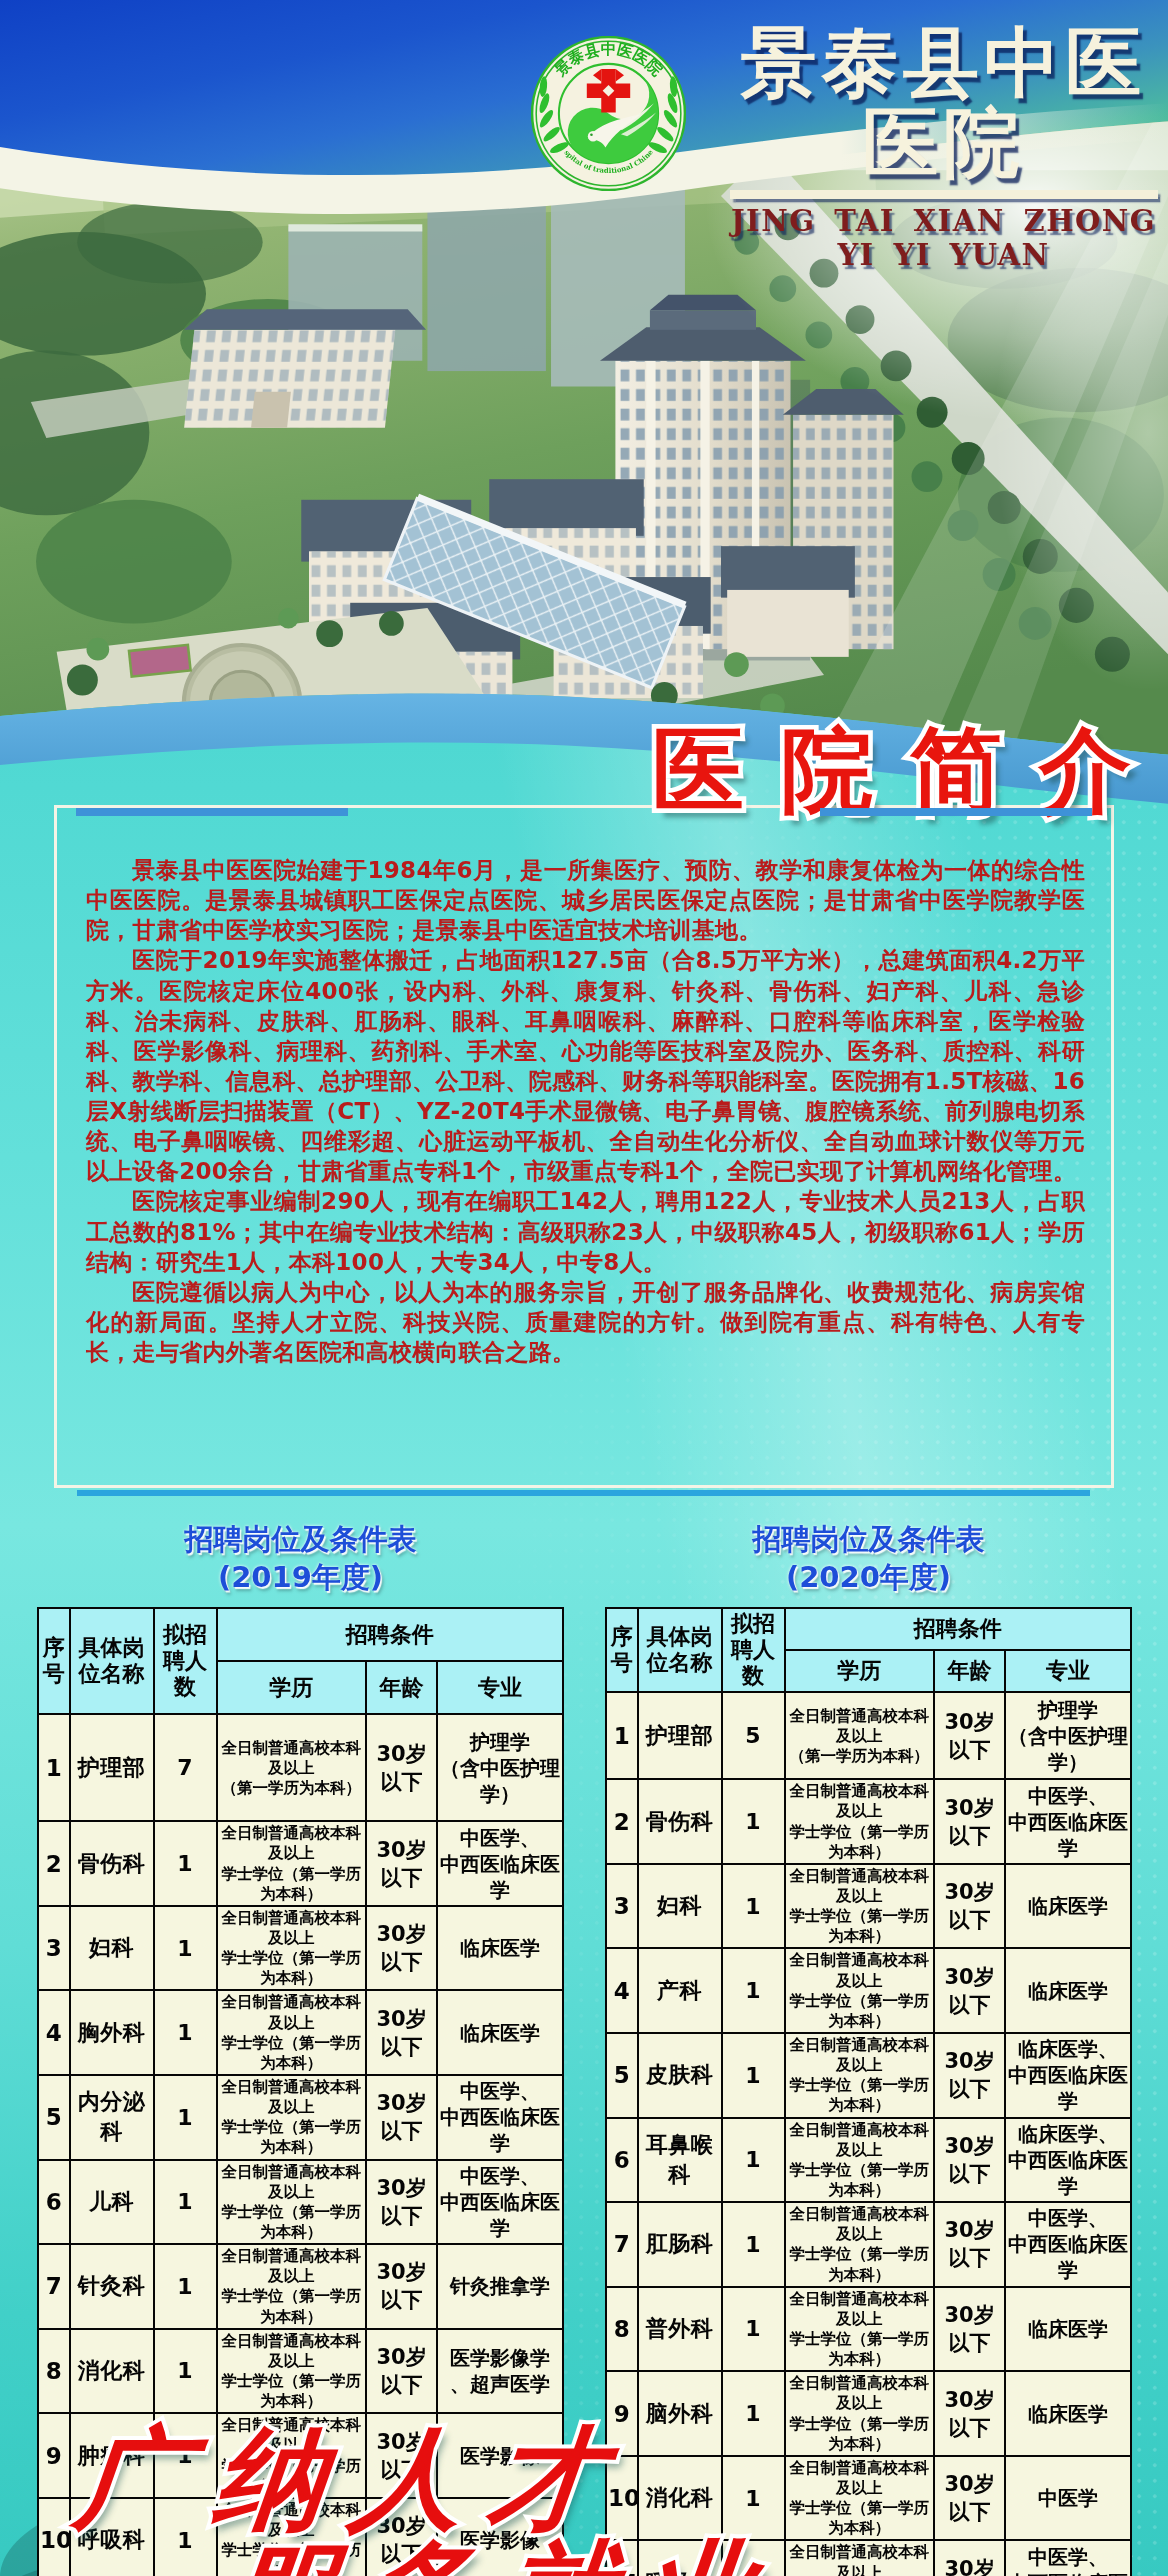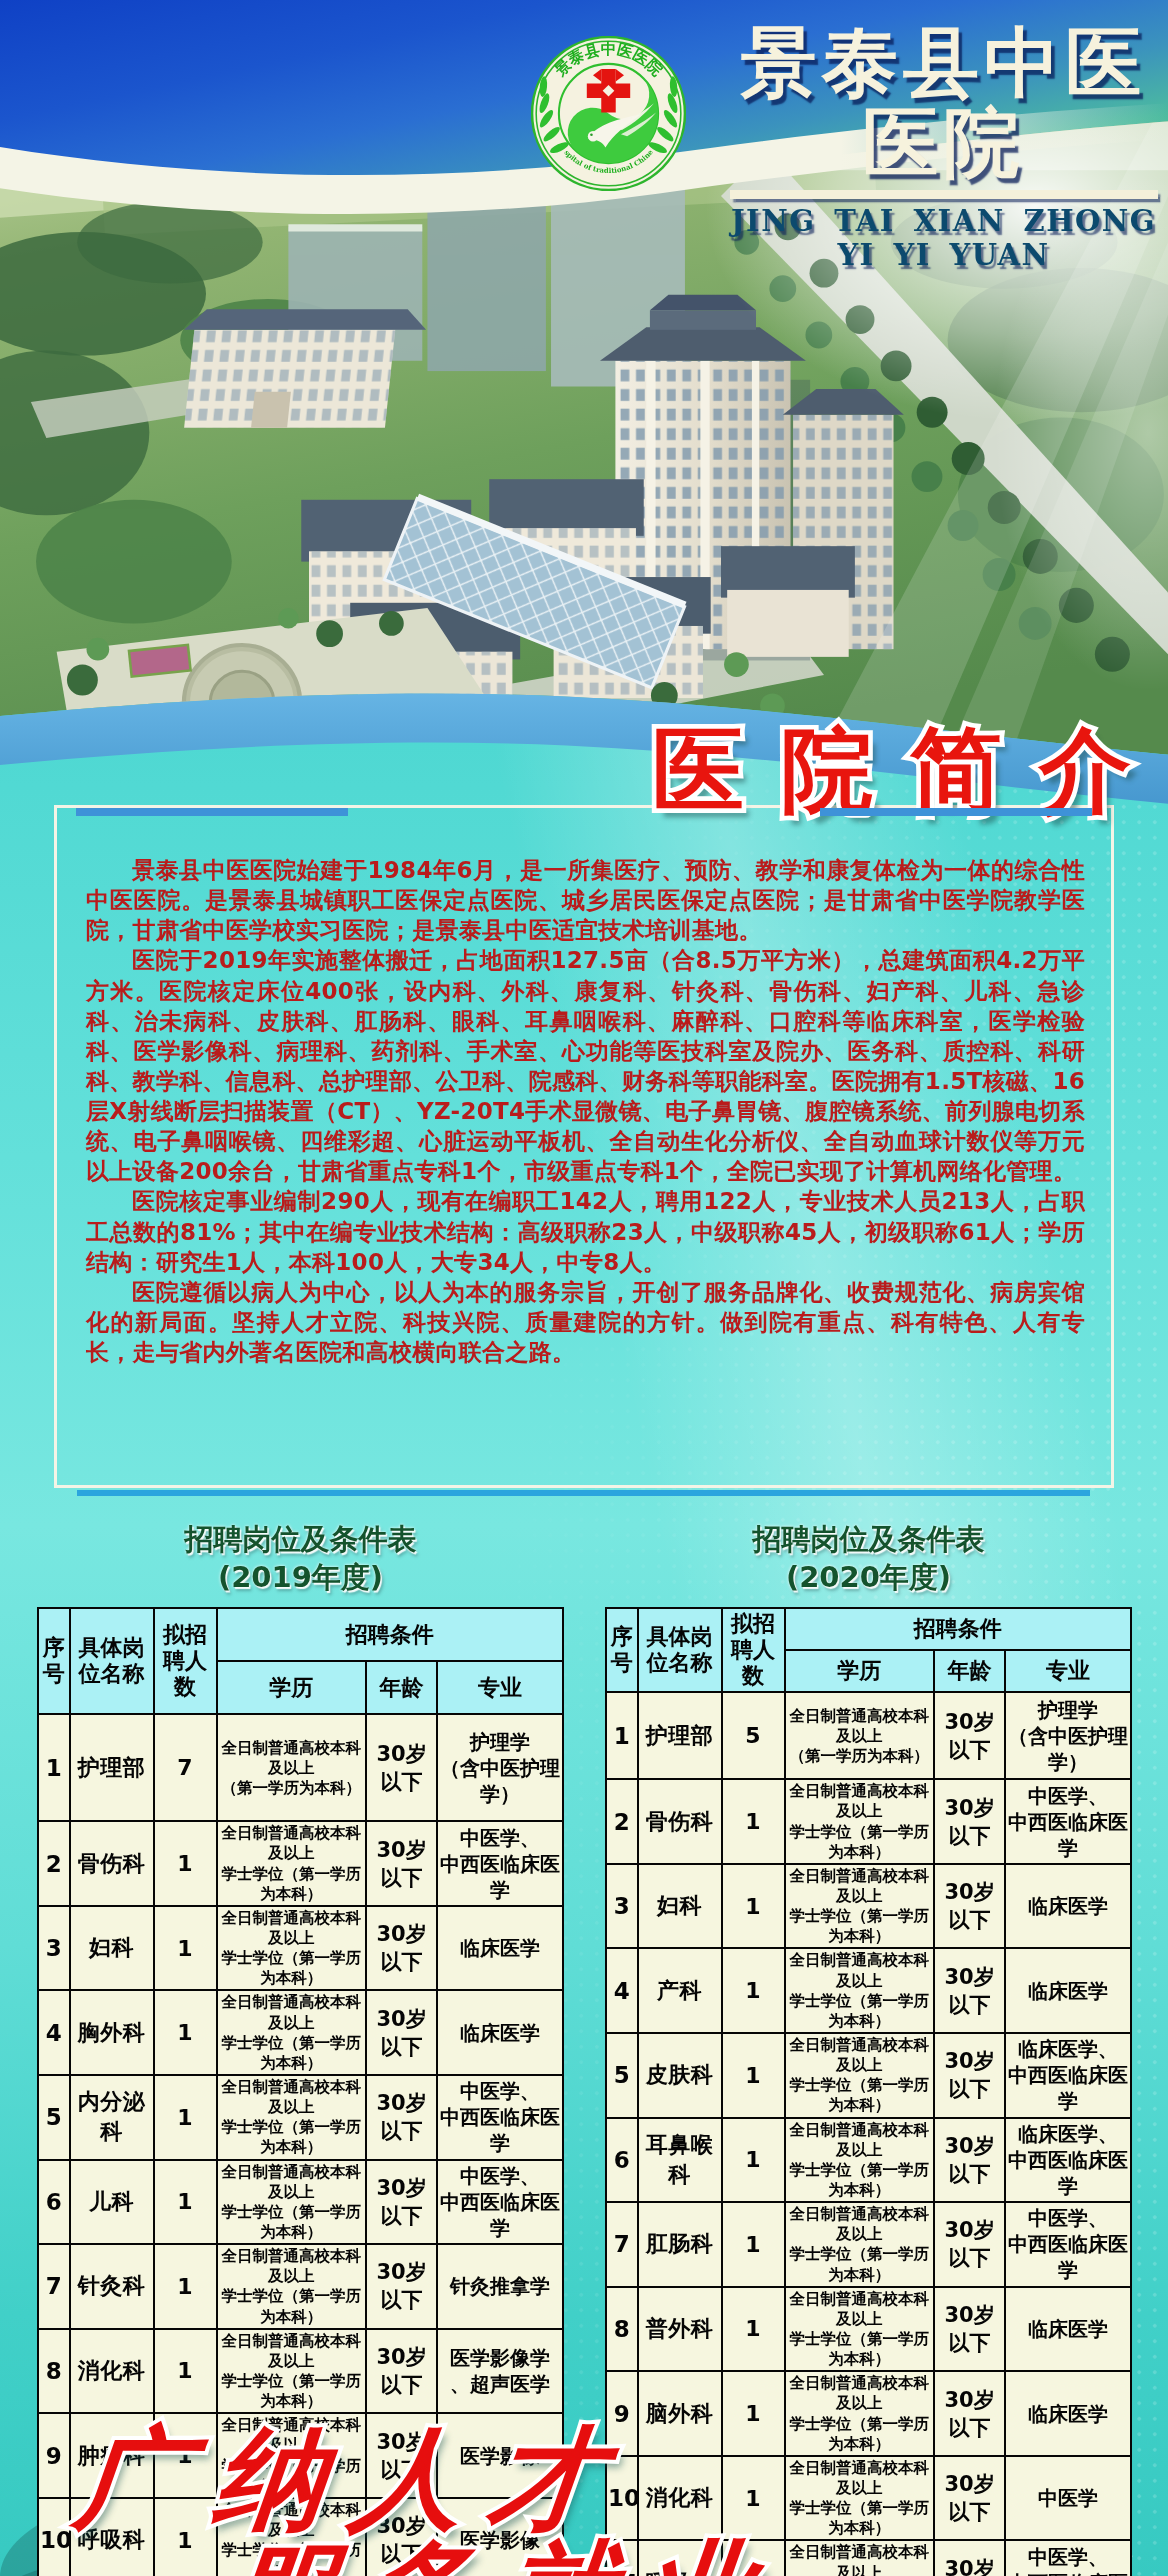--- a/index.html
+++ b/index.html
@@ -21,21 +21,21 @@
   
   .header{position:absolute;left:0;top:0;width:1168px;height:181px;
       background:linear-gradient(168deg,#0f41c5 0%,#1b55cd 28%,#2a6ed2 48%,#3b93bd 68%,#4cbaa0 84%,#5ecd92 100%);}
   .brand{position:absolute;left:720px;top:23px;width:447px;text-align:center;z-index:7;}
   .brand-title{font-family:"DejaVu Serif","Liberation Serif",serif;font-weight:700;
       font-size:76px;line-height:1.05;color:#f6f2dd;letter-spacing:5.2px;
       text-shadow:3.6px 4.6px 1.5px rgba(8,28,88,.75);}
   .brand-underline{margin:7.2px auto 5.2px auto;width:428px;height:8.8px;background:#f4f0da;
       box-shadow:3.1px 3.6px 1.5px rgba(8,28,88,.55);}
   .brand-sub{font-family:"DejaVu Serif","Liberation Serif",serif;font-weight:700;
-      font-size:29px;color:#0c4a6e;letter-spacing:1.5px;word-spacing:7.2px;
+      font-size:29px;color:#7f1d1d;letter-spacing:1.5px;word-spacing:7.2px;
       text-shadow:2.6px 3.6px 1.5px rgba(8,28,88,.6);}
 
   
   .logo{position:absolute;left:531px;top:36px;width:155px;height:155px;z-index:8;}
 
   
   .hero{position:absolute;left:0;top:72px;width:1168px;height:732px;z-index:3;}
 
   
   .intro-titlewrap{position:absolute;left:0;top:720px;width:1168px;text-align:right;z-index:4;}
@@ -53,21 +53,21 @@
       border:3.1px solid #f4f4e6;z-index:3;padding:47px 26px 15.5px 29px;}
   .intro-box p{margin:0;color:#b91c1c;font-weight:700;font-size:23px;line-height:1.31;
       text-align:justify;text-indent:46px;letter-spacing:0.3px;}
   .intro-shadowline{position:absolute;left:77px;top:1490px;width:1013px;height:6.2px;
       background:#2ba5de;z-index:2;}
 
   
   .recruit-col{position:absolute;top:1521px;width:527px;z-index:4;}
   .recruit-col.y2019{left:37px;}
   .recruit-col.y2020{left:605px;}
-  .tbl-title{text-align:center;color:#14532d;font-weight:900;font-size:29px;line-height:1.3;
+  .tbl-title{text-align:center;color:#1d4ed8;font-weight:900;font-size:29px;line-height:1.3;
       text-shadow:0 0 3.1px #fff,1.5px 2.1px 1px rgba(255,255,255,.9),2.6px 3.6px 3.1px rgba(30,70,70,.35);
       margin-bottom:9.3px;min-height:77px;}
   table.recruit{border-collapse:collapse;width:100%;table-layout:fixed;
       border:2.1px solid #060606;background:#f6f6df;}
   table.recruit th{background:#abf1f5;border:2.6px solid #060606;color:#050505;
       font-size:22px;font-weight:700;line-height:1.2;padding:1px;}
   table.recruit td{background:#f6f6df;border:2.6px solid #060606;color:#050505;
       font-weight:700;text-align:center;vertical-align:middle;white-space:pre-line;padding:1px;}
   .t2019 thead tr{height:53px;} .t2020 thead tr{height:42px;}
   .t2019 tbody tr{height:42px;}  .t2019 tbody tr.r0{height:107px;}

